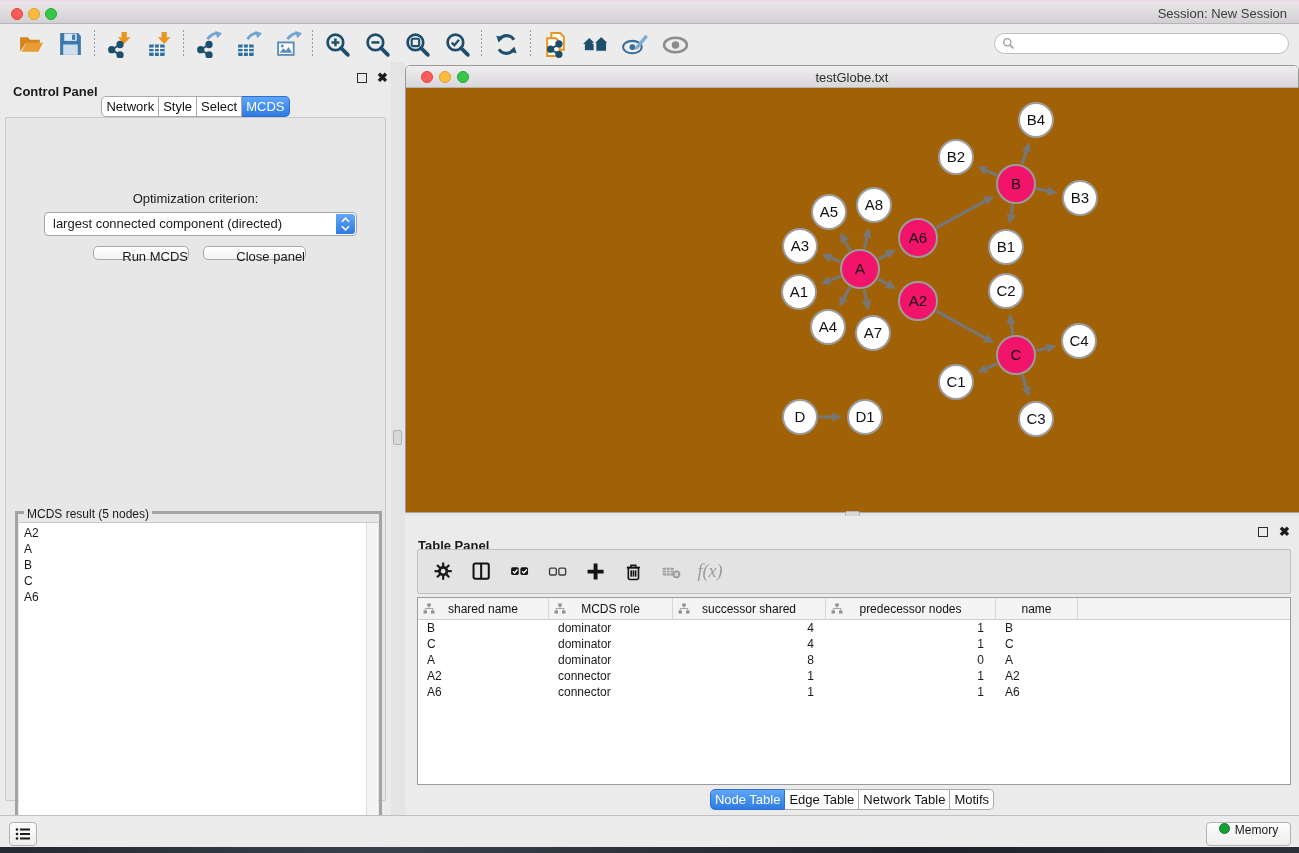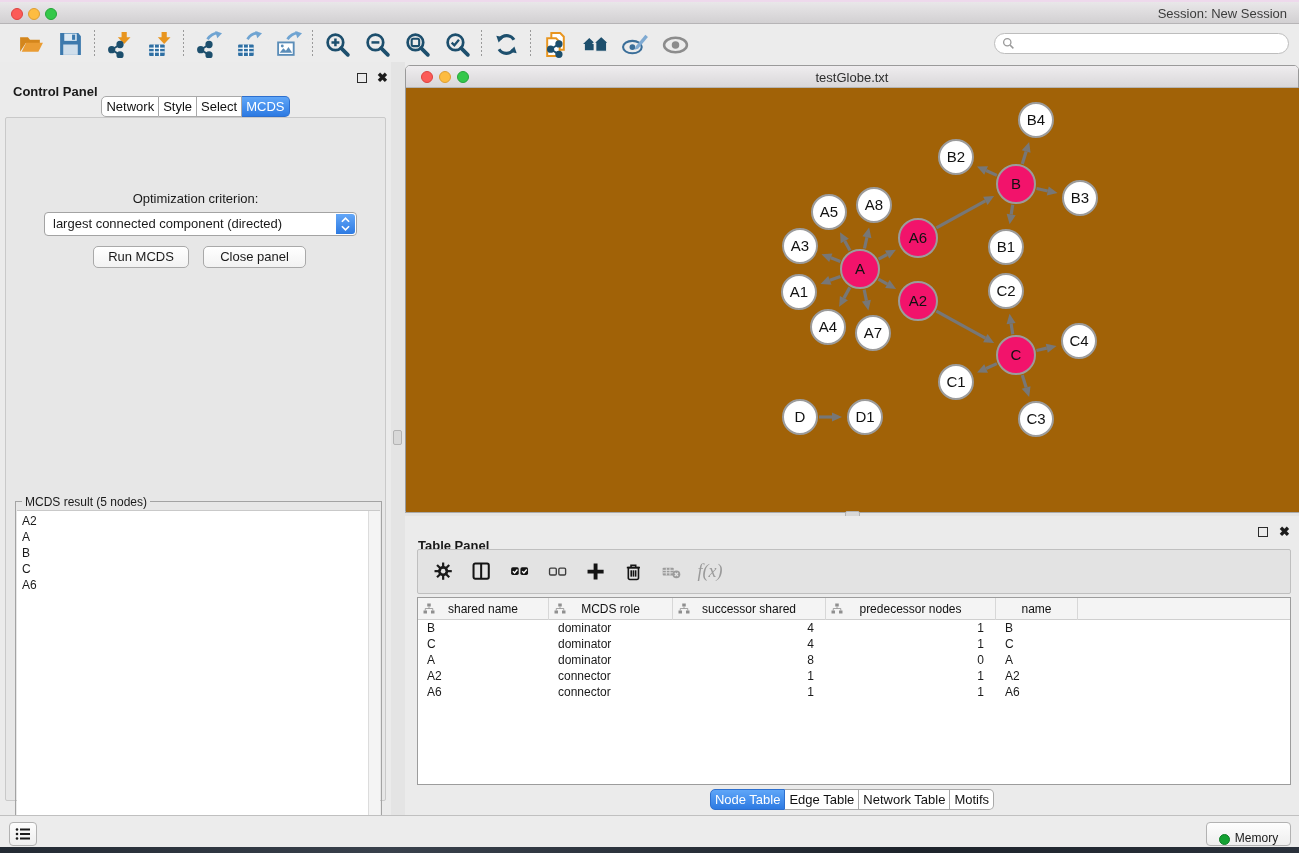--- a/index.html
+++ b/index.html
@@ -47,27 +47,27 @@
   .seg-tab.active { background:linear-gradient(#5fa6f8,#2d7ae2); border-color:#2d6fce; color:#fff; }
 
   #cp-content { position:absolute; left:5px; top:55px; width:381px; height:684px;
     background:#e7e7e7; border:1px solid #c9c9c9; border-radius:2px; }
   #opt-label { position:absolute; left:0; width:100%; top:73px; text-align:center; font-size:13px; }
   #opt-select { position:absolute; left:38px; top:94px; width:313px; height:24px; background:#fff;
     border:1px solid #a3a3a3; border-radius:4px; font-size:13px; line-height:22px; padding-left:8px; }
   #opt-stepper { position:absolute; right:1px; top:1px; bottom:1px; width:19px; border-radius:0 3px 3px 0;
     background:linear-gradient(#63a7f8,#2d7ae2); display:flex; flex-direction:column; align-items:center; justify-content:center; gap:2px; }
   #opt-stepper svg { width:9px; height:6px; }
-  .cp-btn { position:absolute; top:128px; height:22px; background:linear-gradient(#ffffff,#f2f2f2);
-    border:1px solid #a9a9a9; border-radius:5px; font-size:13px; text-align:center; line-height:20px; }
+  .cp-btn { position:absolute; top:128px; height:14px; background:linear-gradient(#ffffff,#f2f2f2);
+    border:1px solid #a9a9a9; border-radius:5px; font-size:13px; text-align:right; line-height:20px; }
   #run-btn { left:87px; width:96px; }
   #closepanel-btn { left:197px; width:103px; }
 
-  #result-box { position:absolute; left:9px; top:383px; width:367px; height:342px;
-    border:1px solid #a3a3a3; }
+  #result-box { position:absolute; left:9px; top:393px; width:367px; height:342px;
+    border:3px solid #a3a3a3; }
   #result-legend { position:absolute; left:6px; top:-7px; background:#e7e7e7; padding:0 3px; font-size:12px; }
   #result-list { position:absolute; left:1px; top:8px; right:1px; bottom:1px; background:#fff;
     border-top:1px solid #c9c9c9; font-size:12px; line-height:16px; padding:2px 0 0 5px; }
   #result-scroll { position:absolute; right:0; top:0; bottom:0; width:12px; background:#f4f4f4; border-left:1px solid #dcdcdc; }
   .result-item { height:16px; }
 
   
   #v-divider { position:absolute; left:391px; top:0; width:14px; height:753px; background:#e4e4e4; }
   #v-handle { position:absolute; left:2px; top:368px; width:9px; height:15px; background:#d8d8d8;
     border:1px solid #b3b3b3; border-radius:2px; }
@@ -109,21 +109,21 @@
   .td.num { text-align:right; padding-right:12px; padding-left:0; }
 
   #tp-tabs { position:absolute; left:0; top:273px; width:894px; display:flex; justify-content:center; }
 
   
   #status-bar { position:absolute; left:0; top:815px; width:1299px; height:32px; background:#ececec;
     border-top:1px solid #c0c0c0; }
   #menu-btn { position:absolute; left:9px; top:6px; width:28px; height:24px; background:linear-gradient(#fdfdfd,#eeeeee);
     border:1px solid #b2b2b2; border-radius:4px; display:flex; align-items:center; justify-content:center; }
   #memory-btn { position:absolute; right:8px; top:6px; width:85px; height:24px; background:linear-gradient(#fdfdfd,#eeeeee);
-    border:1px solid #b2b2b2; border-radius:4px; display:flex; align-items:flex-end; justify-content:center; gap:5px; font-size:12px; }
+    border:1px solid #b2b2b2; border-radius:4px; display:flex; align-items:flex-start; justify-content:center; gap:5px; font-size:12px; }
   #memory-dot { width:11px; height:11px; border-radius:50%; background:#13a132; border:1px solid #0d7d26; }
   #desktop-strip { position:absolute; left:0; top:847px; width:1299px; height:6px;
     background:linear-gradient(90deg,#232a33,#39414c 30%,#1d232b 70%,#2a313b); }
 </style>
 </head>
 <body>
 
 <div id="titlebar">
   <span class="tl red" style="left:11px"></span>
   <span class="tl yellow" style="left:28px"></span>

